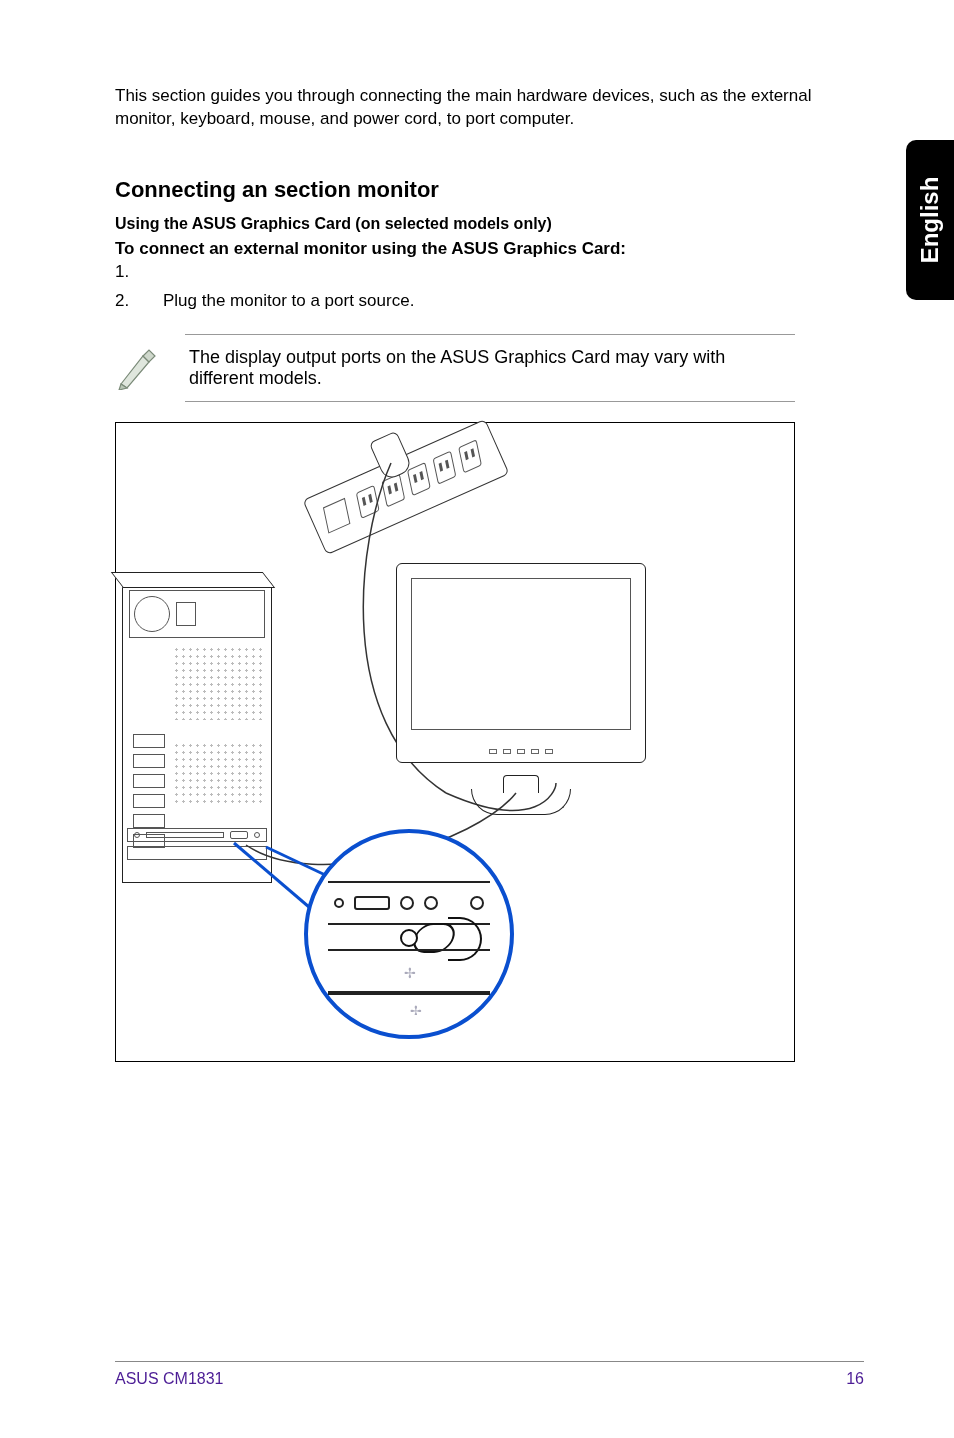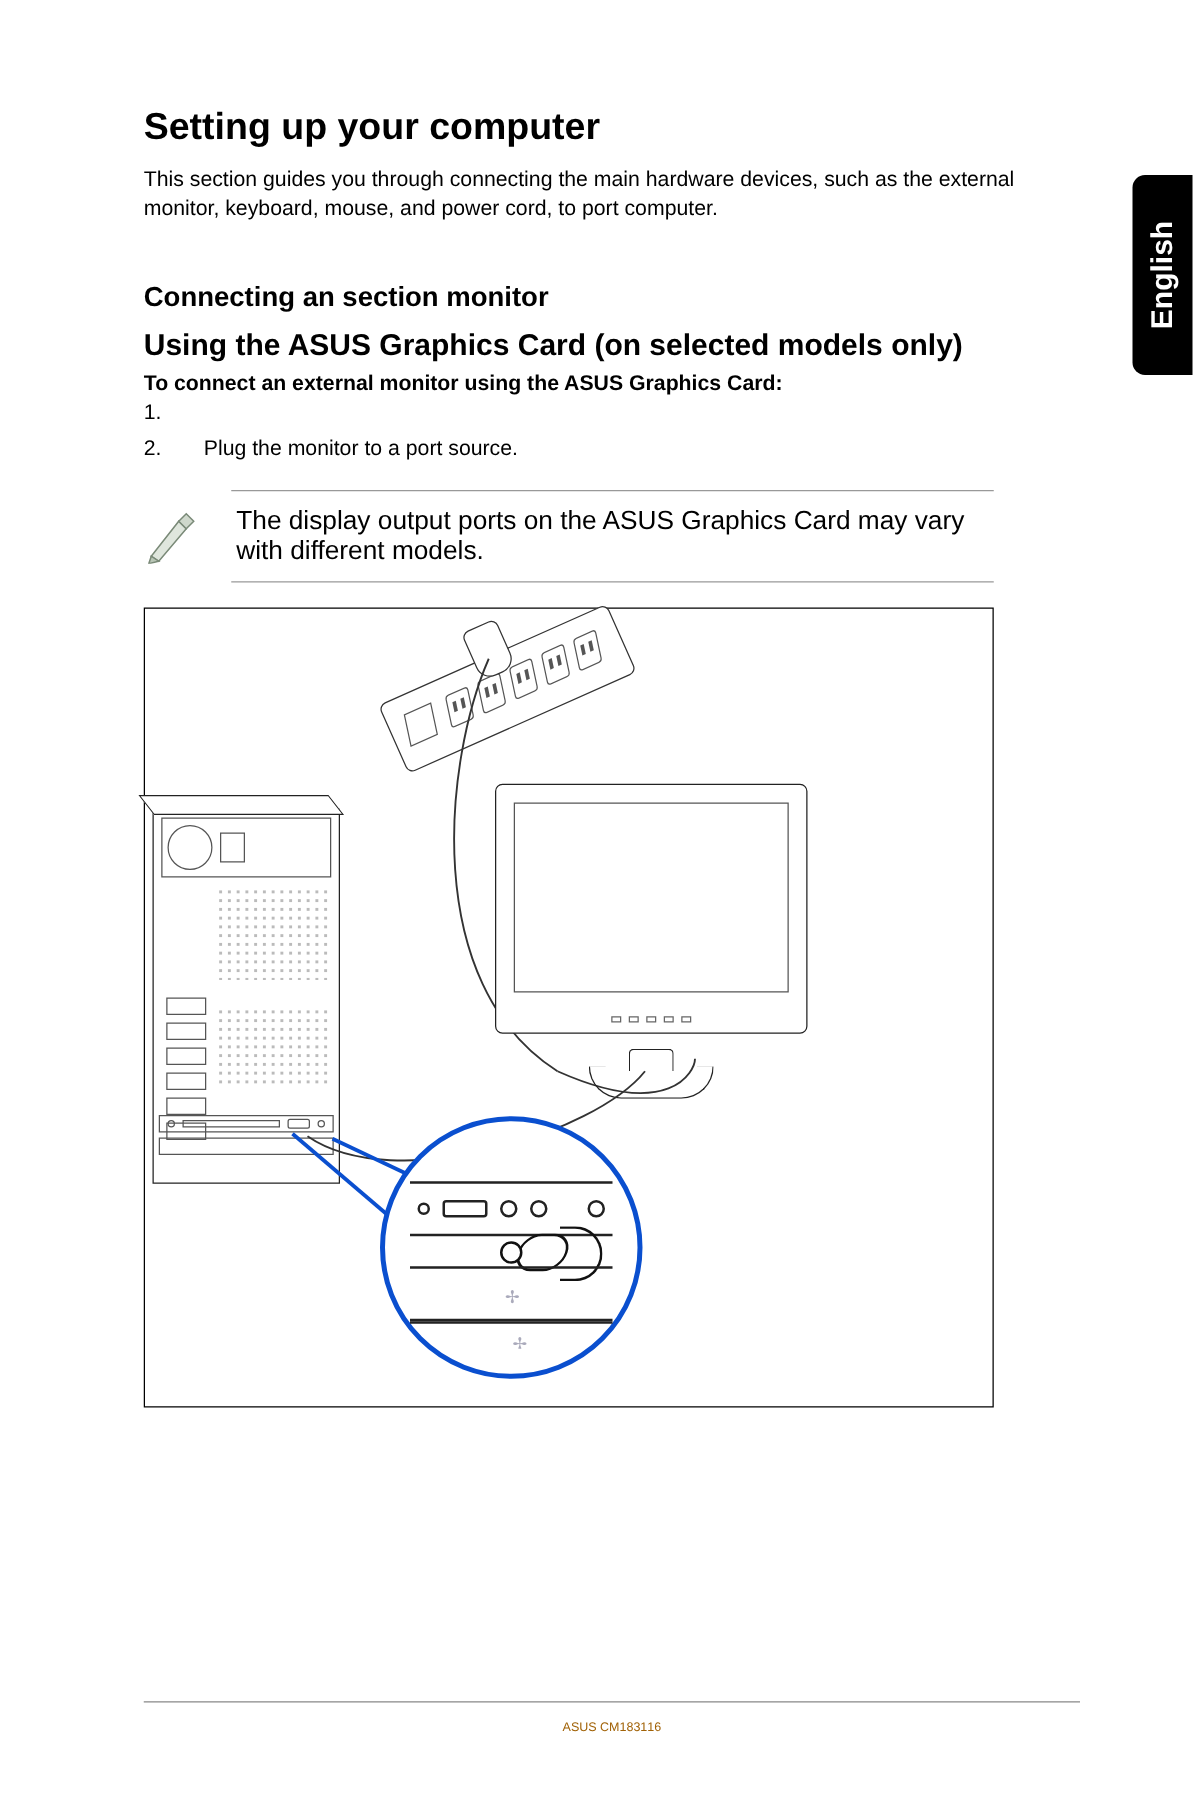--- a/index.html
+++ b/index.html
@@ -32,37 +32,37 @@
   .side-tab span {
     transform: rotate(-90deg);
     font-weight: bold;
     font-size: 24px;
     font-family: "Segoe UI", Arial, sans-serif;
     white-space: nowrap;
   }
   h1 { font-size: 30px; font-weight: bold; margin-bottom: 14px; }
   .intro { font-size: 17px; line-height: 1.35; margin-bottom: 46px; max-width: 700px; }
   h2 { font-size: 22px; font-weight: bold; margin-bottom: 12px; }
-  h3 { font-size: 24px; font-weight: bold; margin-bottom: 6px; }
+  h3 { font-size: 16px; font-weight: bold; margin-bottom: 6px; }
   .sub-intro { font-size: 17px; margin-bottom: 20px; }
   .proc-title { font-size: 17px; font-weight: bold; }
   ol.steps { list-style: none; margin-bottom: 20px; }
   ol.steps li { font-size: 17px; line-height: 1.5; display: flex; margin-bottom: 4px; }
   ol.steps li .num { width: 48px; flex-shrink: 0; }
   .note-box {
     display: flex;
     align-items: center;
     gap: 26px;
     margin: 10px 0 20px 0;
     max-width: 680px;
   }
   .note-icon { width: 44px; height: 44px; flex-shrink: 0; }
   .note-text {
     flex: 1;
-    font-size: 21px;
+    font-size: 18px;
     border-top: 1px solid #999;
     border-bottom: 1px solid #999;
     padding: 12px 4px;
   }
   .figure {
     width: 680px;
     height: 640px;
     border: 1px solid #000;
     margin: 6px 0 0 0;
     position: relative;
@@ -198,34 +198,33 @@
   .lead-line{
     position:absolute; stroke:#0a4fcf; stroke-width:3; fill:none;
   }
   
   .footer-rule {
     position:absolute; left:115px; right:90px; bottom:76px;
     height:1px; background:#888;
   }
   .footer {
     position:absolute; left:115px; right:90px; bottom:50px;
-    display:flex; justify-content:center;
-    font-size:10px; color:#a16207;
+    display:flex; justify-content:space-between;
+    font-size:16px; color:#4c1d95;
   }
 </style>
 </head>
 <body>
 
 <div class="side-tab">
   <span>English</span>
 </div>
 
 <div class="page">
 
-  <h1>Setting up your computer</h1>
   <p class="intro">This section guides you through connecting the main hardware devices, such as the external monitor, keyboard, mouse, and power cord, to port computer.</p>
 
   <h2>Connecting an section monitor</h2>
   <h3>Using the ASUS Graphics Card (on selected models only)</h3>
 
   <p class="proc-title">To connect an external monitor using the ASUS Graphics Card:</p>
   <ol class="steps">
     <li>
       <span class="num">1.</span>
     </li>

